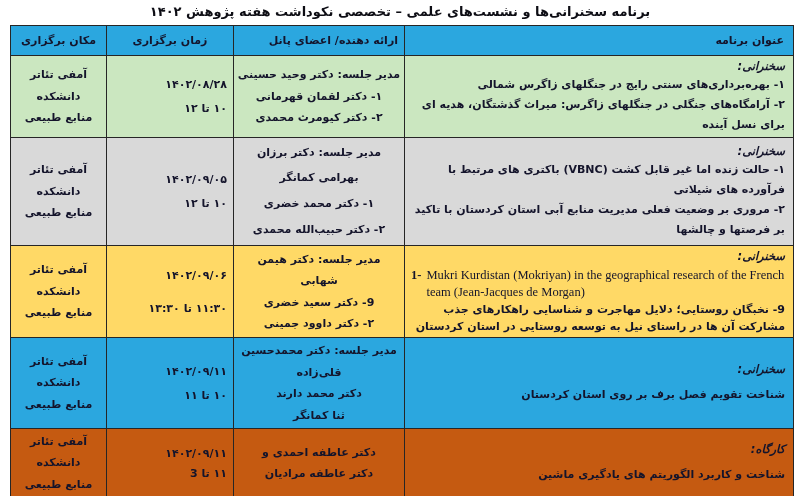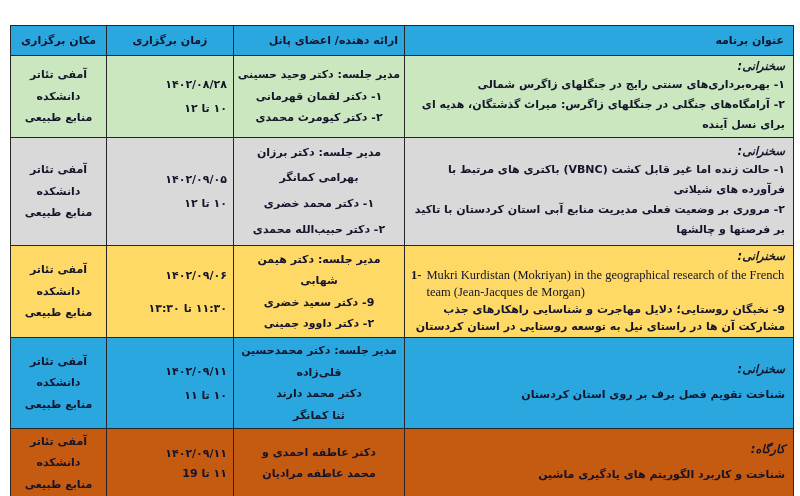--- a/index.html
+++ b/index.html
@@ -2,21 +2,21 @@
 <html lang="fa"><head>
 <meta charset="utf-8">
 <style>
   html,body{margin:0;padding:0;}
   body{
     width:800px;height:496px;position:relative;background:#ffffff;
     font-family:"DejaVu Sans",sans-serif;color:#14142b;overflow:hidden;
   }
   .page-title{
     position:absolute;top:4px;left:0;width:800px;text-align:center;
-    direction:rtl;font-weight:bold;font-size:13px;color:#0d0d14;margin-top:48px;
+    direction:rtl;font-weight:bold;font-size:13px;color:#0d0d14;
   }
   table.sched{
     position:absolute;top:25px;left:10px;width:783px;
     border-collapse:collapse;direction:rtl;table-layout:fixed;
   }
   col.c-prog-w{width:389px;} col.c-panel-w{width:171px;}
   col.c-time-w{width:127px;} col.c-venue-w{width:96px;}
   th,td{
     border:1px solid #262626;font-size:11px;font-weight:bold;
     padding:2px 6px;overflow:hidden;vertical-align:middle;
@@ -157,25 +157,25 @@
       </td>
     </tr>
 
     <tr class="r4 single" style="background-color: rgb(197, 90, 17);">
       <td class="c-prog">
         <div class="prog-head">کارگاه:</div>
         <div class="prog-item">شناخت و کاربرد الگوریتم های یادگیری ماشین</div>
       </td>
       <td class="c-panel">
         <div class="panel-line">دکتر عاطفه احمدی و</div>
-        <div class="panel-line">محمد عاطفه مرادیان</div>
+        <div class="panel-line">دکتر عاطفه مرادیان</div>
       </td>
       <td class="c-time">
         <div class="time-date">۱۴۰۲/۰۹/۱۱</div>
-        <div class="time-hours">۱۱ تا 19</div>
+        <div class="time-hours">۱۱ تا 3</div>
       </td>
       <td class="c-venue">
         <div class="venue-line">آمفی تئاتر دانشکده</div>
         <div class="venue-line">منابع طبیعی</div>
       </td>
     </tr>
 
   </tbody>
 </table>
 

